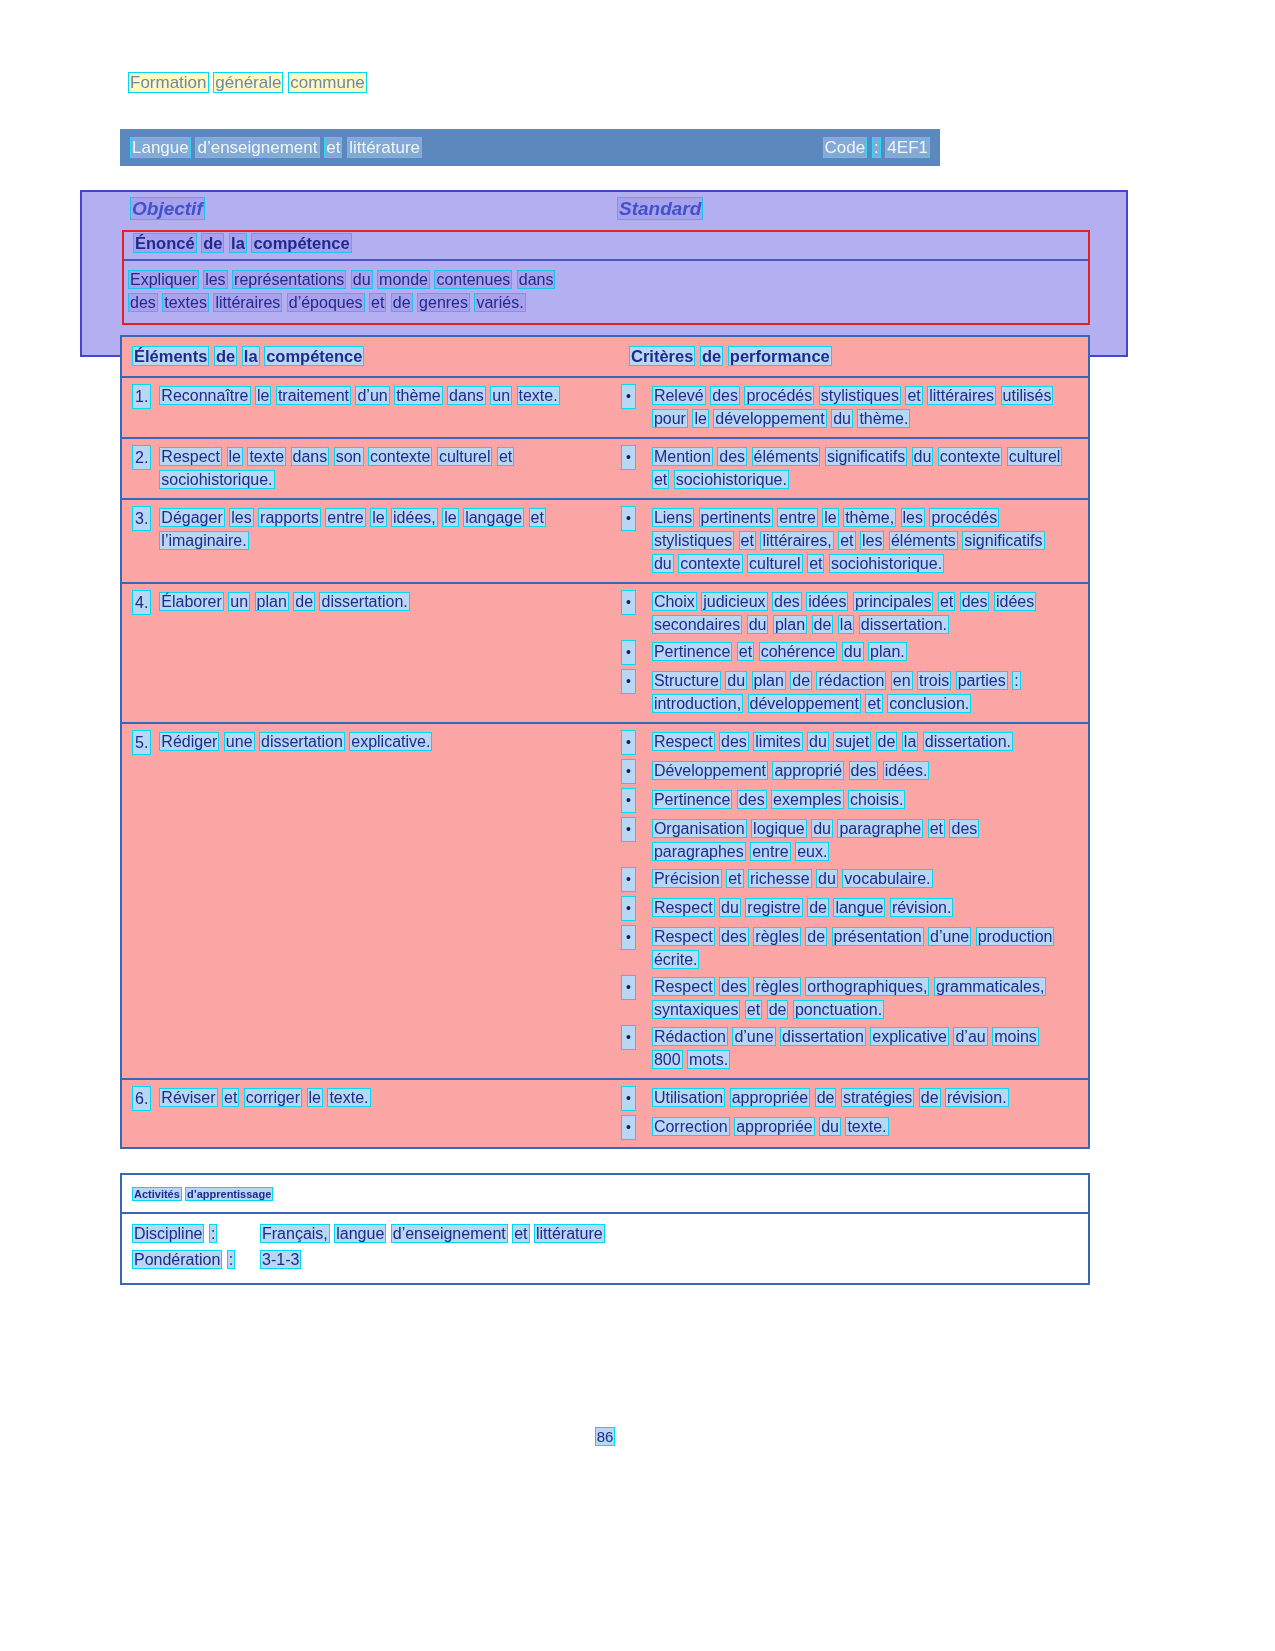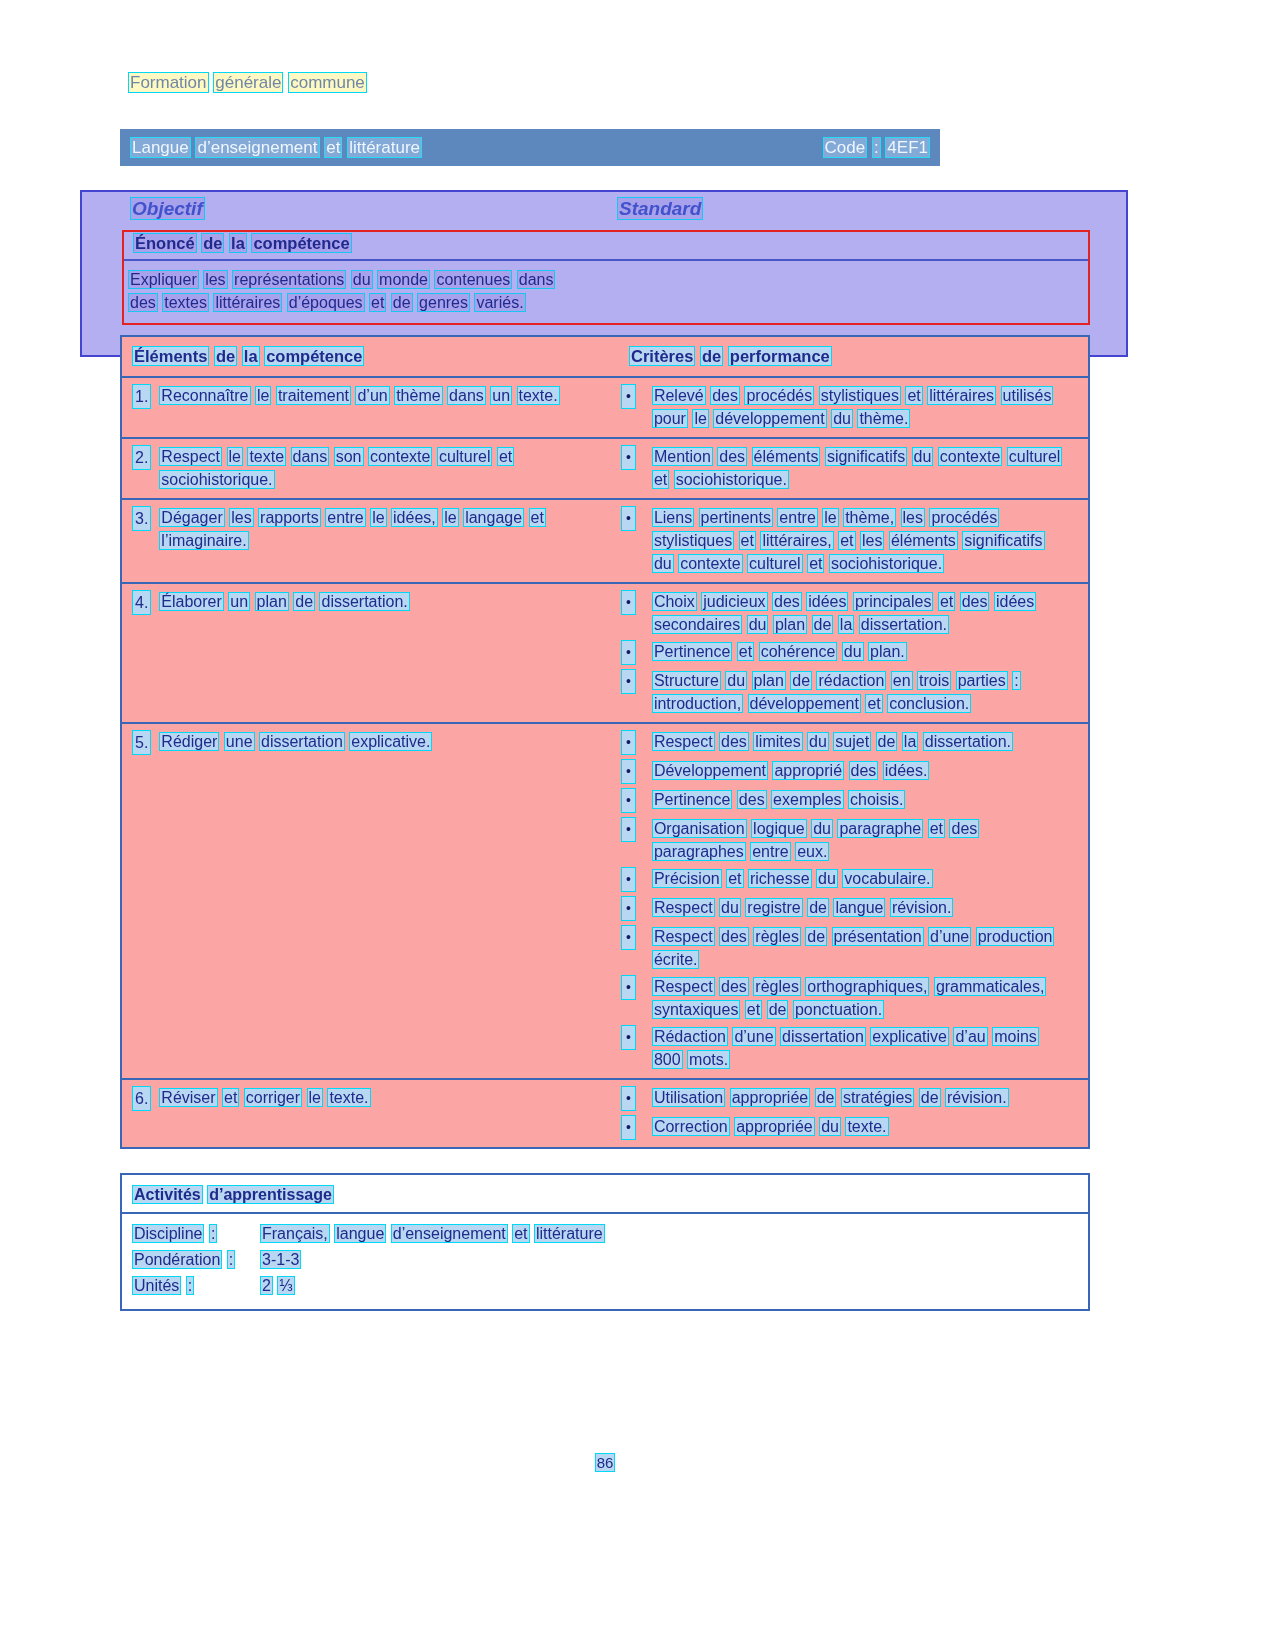--- a/index.html
+++ b/index.html
@@ -64,21 +64,21 @@
   .itext { flex: 1; }
   .crit { display: flex; margin-bottom: 4px; }
   .crit:last-child { margin-bottom: 0; }
   .bullet {
     flex: none; margin: 0 16px 0 2px; align-self: flex-start;
     font-size: 14px; line-height: 23px; color: #141a64; padding: 0 4px;
   }
   .btext { flex: 1; max-width: 412px; }
 
   .activites { margin: 24px 0 0 120px; width: 970px; border: 2px solid var(--table-border, #3a66b8); }
-  .act-title { padding: 8px 10px 6px; border-bottom: 2px solid var(--table-border, #3a66b8); font-weight: bold; font-size: 16px; }
+  .act-title { padding: 8px 10px 6px; border-bottom: 2px solid var(--table-border, #3a66b8); font-weight: bold; font-size: 11px; }
   .act-body { padding: 8px 10px 12px; }
   .act-row { display: flex; margin-bottom: 3px; }
   .act-row:last-child { margin-bottom: 0; }
   .alabel { width: 128px; flex: none; }
 
   .pagenum { margin: 140px 0 0 120px; width: 970px; text-align: center; font-size: 15px; }
 </style>
 </head>
 <body>
 
@@ -245,22 +245,18 @@
   <div class="act-title ocr"><span class="w">Activités</span> <span class="w">d’apprentissage</span></div>
   <div class="act-body">
     <div class="act-row">
       <div class="alabel ocr"><span class="w">Discipline</span> <span class="w">:</span></div>
       <div class="avalue ocr"><span class="w">Français,</span> <span class="w">langue</span> <span class="w">d’enseignement</span> <span class="w">et</span> <span class="w">littérature</span></div>
     </div>
     <div class="act-row">
       <div class="alabel ocr"><span class="w">Pondération</span> <span class="w">:</span></div>
       <div class="avalue ocr"><span class="w">3-1-3</span></div>
     </div>
-    <div class="act-row">
-      <div class="alabel ocr"><span class="w">Unités</span> <span class="w">:</span></div>
-      <div class="avalue ocr"><span class="w">2</span> <span class="w">⅓</span></div>
-    </div>
   </div>
 </div>
 
 <div class="pagenum">
   <span class="ocr"><span class="w">86</span></span>
 </div>
 
 </body></html>

